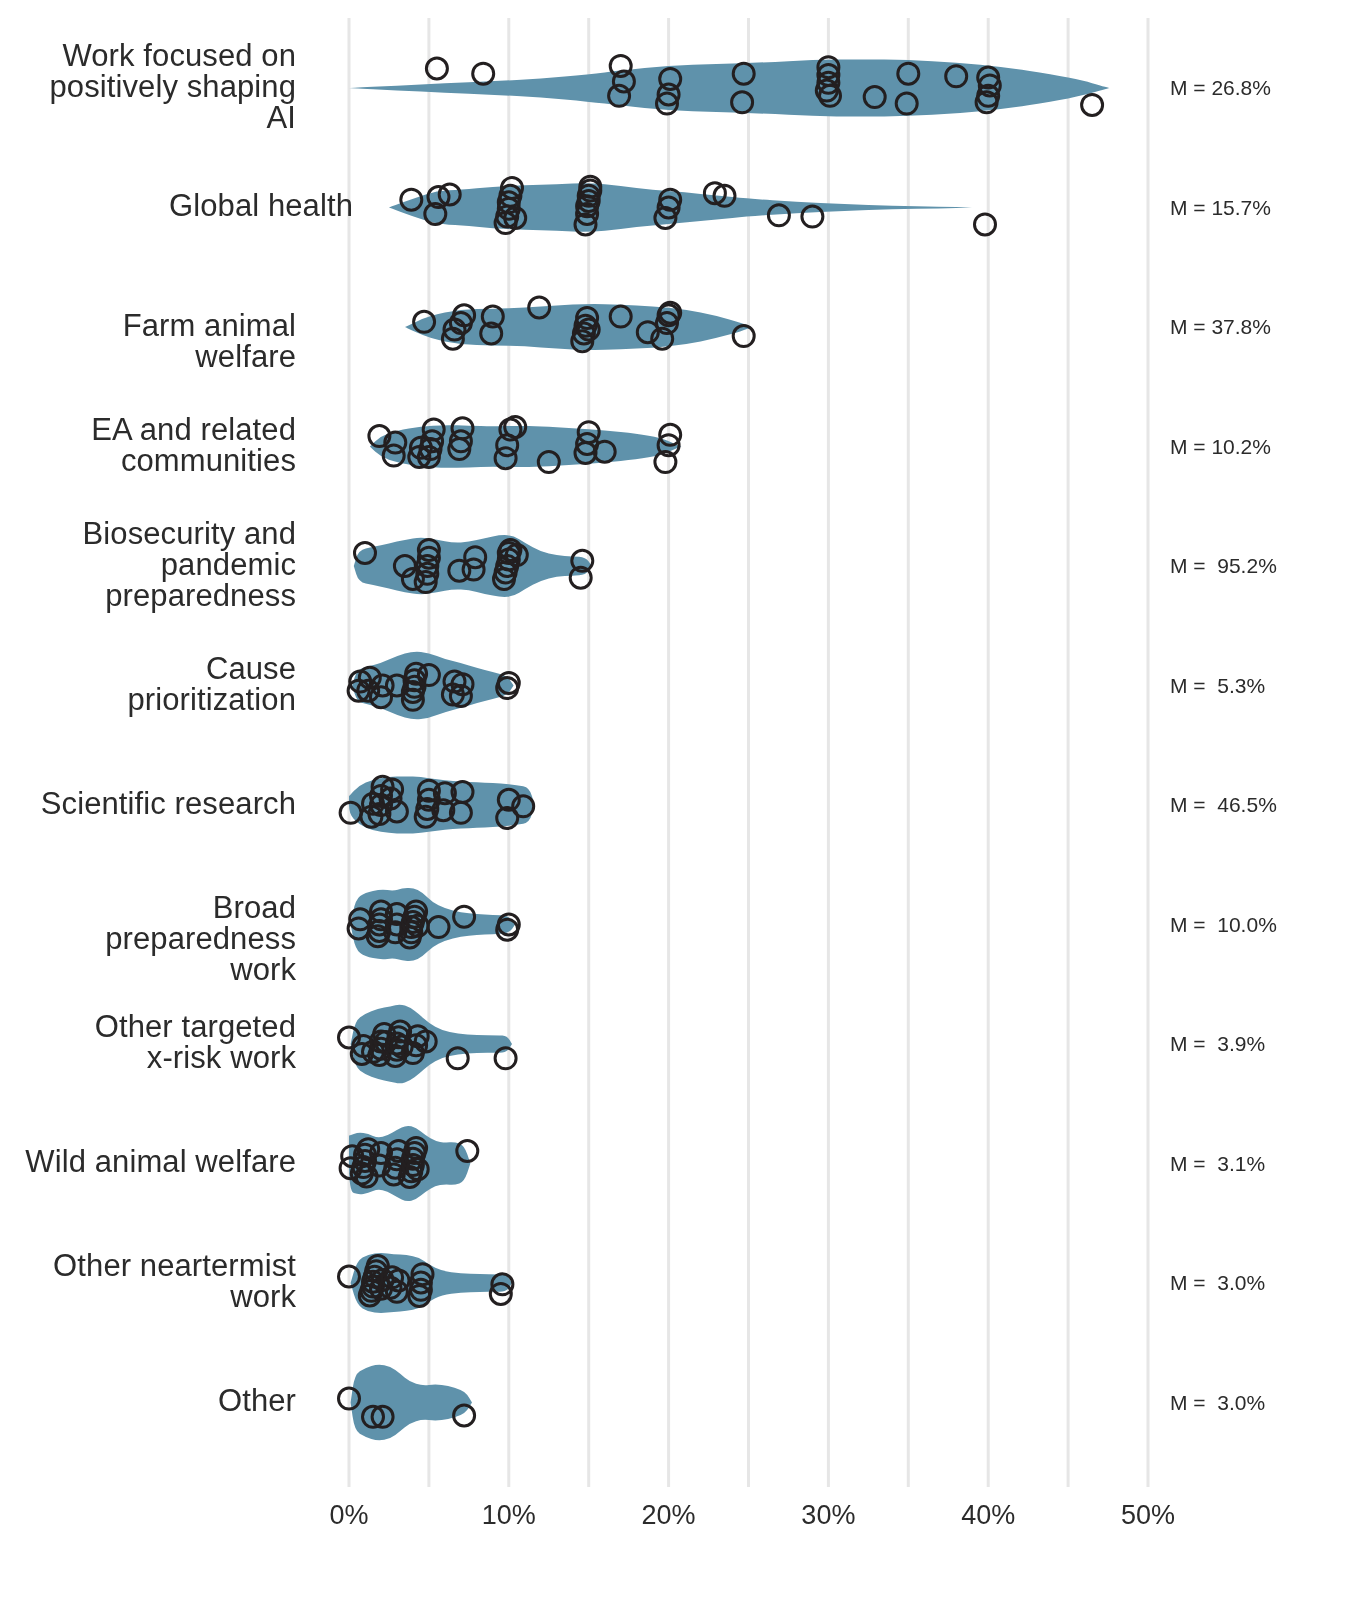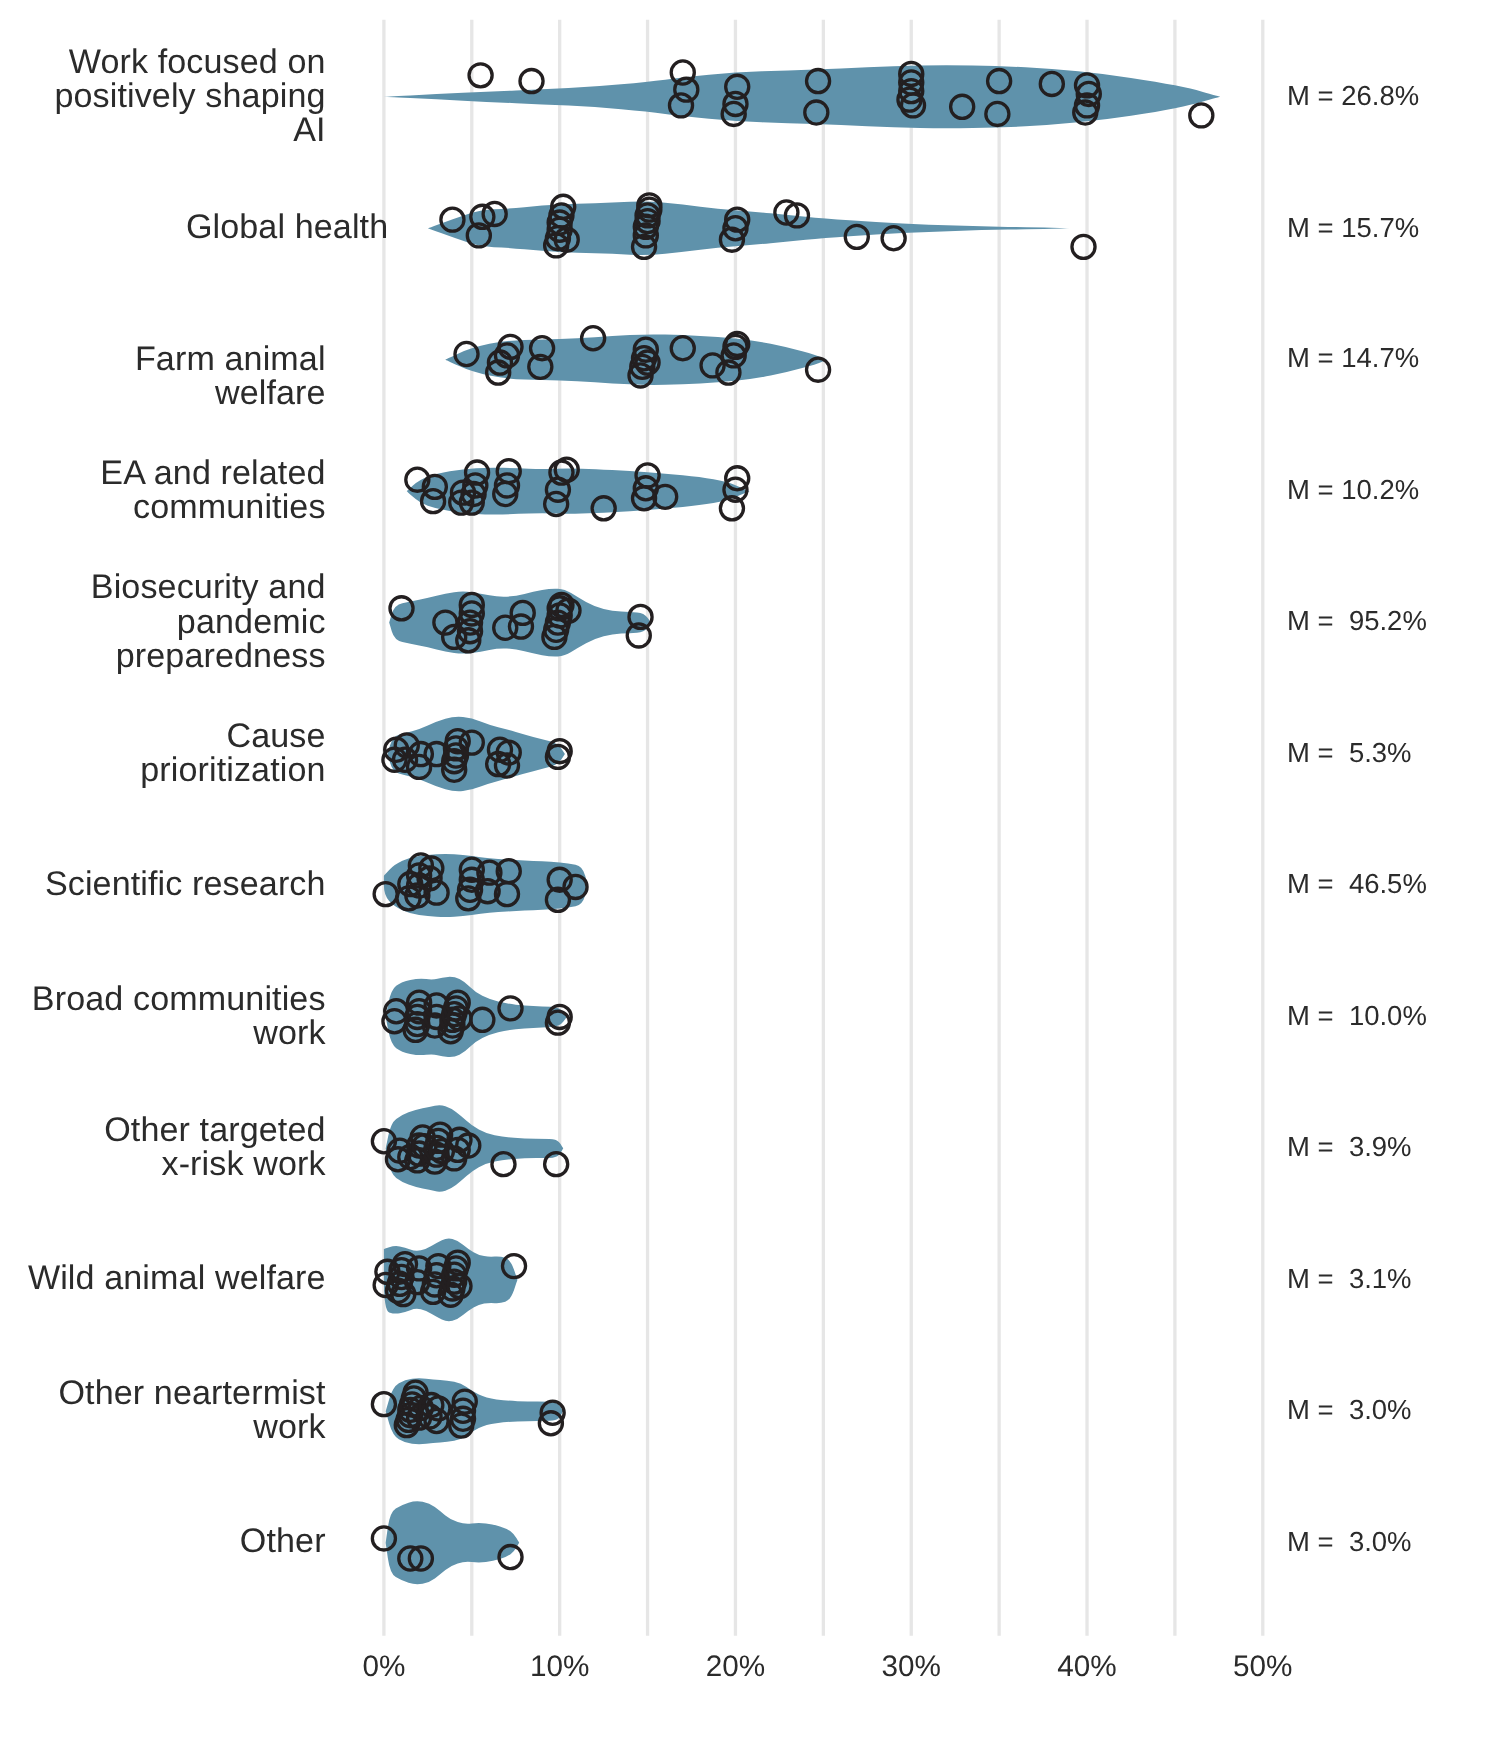--- a/index.html
+++ b/index.html
@@ -32,21 +32,21 @@
     font-size: 31px;
     line-height: 31px;
     color: #2b2b2b;
     font-family: "Liberation Sans", sans-serif;
     letter-spacing: 0.1px;
     white-space: pre-line;
   }
   .mean-label {
     position: absolute;
     text-align: center;
-    font-size: 25px;
+    font-size: 21px;
     line-height: 31px;
     color: #2b2b2b;
     font-family: "Liberation Sans", sans-serif;
     white-space: pre;
   }
   .tick-label {
     position: absolute;
     text-align: center;
     font-size: 27px;
     color: #2b2b2b;
@@ -337,33 +337,33 @@
       <div class="cat-label" style="right: 1018px; width: 280px; top: 190px;">Global health</div>
       <div class="cat-label" style="right: 1075px; width: 280px; top: 309.5px;">Farm animal welfare</div>
       <div class="cat-label" style="right: 1075px; width: 280px; top: 413.5px;">EA and related
 communities</div>
       <div class="cat-label" style="right: 1075px; width: 280px; top: 517.5px;">Biosecurity and
 pandemic
 preparedness</div>
       <div class="cat-label" style="right: 1075px; width: 280px; top: 652.5px;">Cause
 prioritization</div>
       <div class="cat-label" style="right: 1075px; width: 280px; top: 787.5px;">Scientific research</div>
-      <div class="cat-label" style="right: 1075px; width: 280px; top: 891.5px;">Broad communities
+      <div class="cat-label" style="right: 1075px; width: 280px; top: 891.5px;">Broad preparedness
 work</div>
       <div class="cat-label" style="right: 1075px; width: 280px; top: 1011px;">Other targeted
 x-risk work</div>
       <div class="cat-label" style="right: 1075px; width: 280px; top: 1146px;">Wild animal welfare</div>
       <div class="cat-label" style="right: 1075px; width: 280px; top: 1250px;">Other neartermist
 work</div>
       <div class="cat-label" style="right: 1075px; width: 280px; top: 1385px;">Other</div>
     </div>
   <div id="mean-labels">
       <div class="mean-label" style="left: 1170px; top: 72px;">M = 26.8%</div>
       <div class="mean-label" style="left: 1170px; top: 191.5px;">M = 15.7%</div>
-      <div class="mean-label" style="left: 1170px; top: 311px;">M = 14.7%</div>
+      <div class="mean-label" style="left: 1170px; top: 311px;">M = 37.8%</div>
       <div class="mean-label" style="left: 1170px; top: 430.5px;">M = 10.2%</div>
       <div class="mean-label" style="left: 1170px; top: 550px;">M =  95.2%</div>
       <div class="mean-label" style="left: 1170px; top: 669.5px;">M =  5.3%</div>
       <div class="mean-label" style="left: 1170px; top: 789px;">M =  46.5%</div>
       <div class="mean-label" style="left: 1170px; top: 908.5px;">M =  10.0%</div>
       <div class="mean-label" style="left: 1170px; top: 1028px;">M =  3.9%</div>
       <div class="mean-label" style="left: 1170px; top: 1147.5px;">M =  3.1%</div>
       <div class="mean-label" style="left: 1170px; top: 1267px;">M =  3.0%</div>
       <div class="mean-label" style="left: 1170px; top: 1386.5px;">M =  3.0%</div>
     </div>

